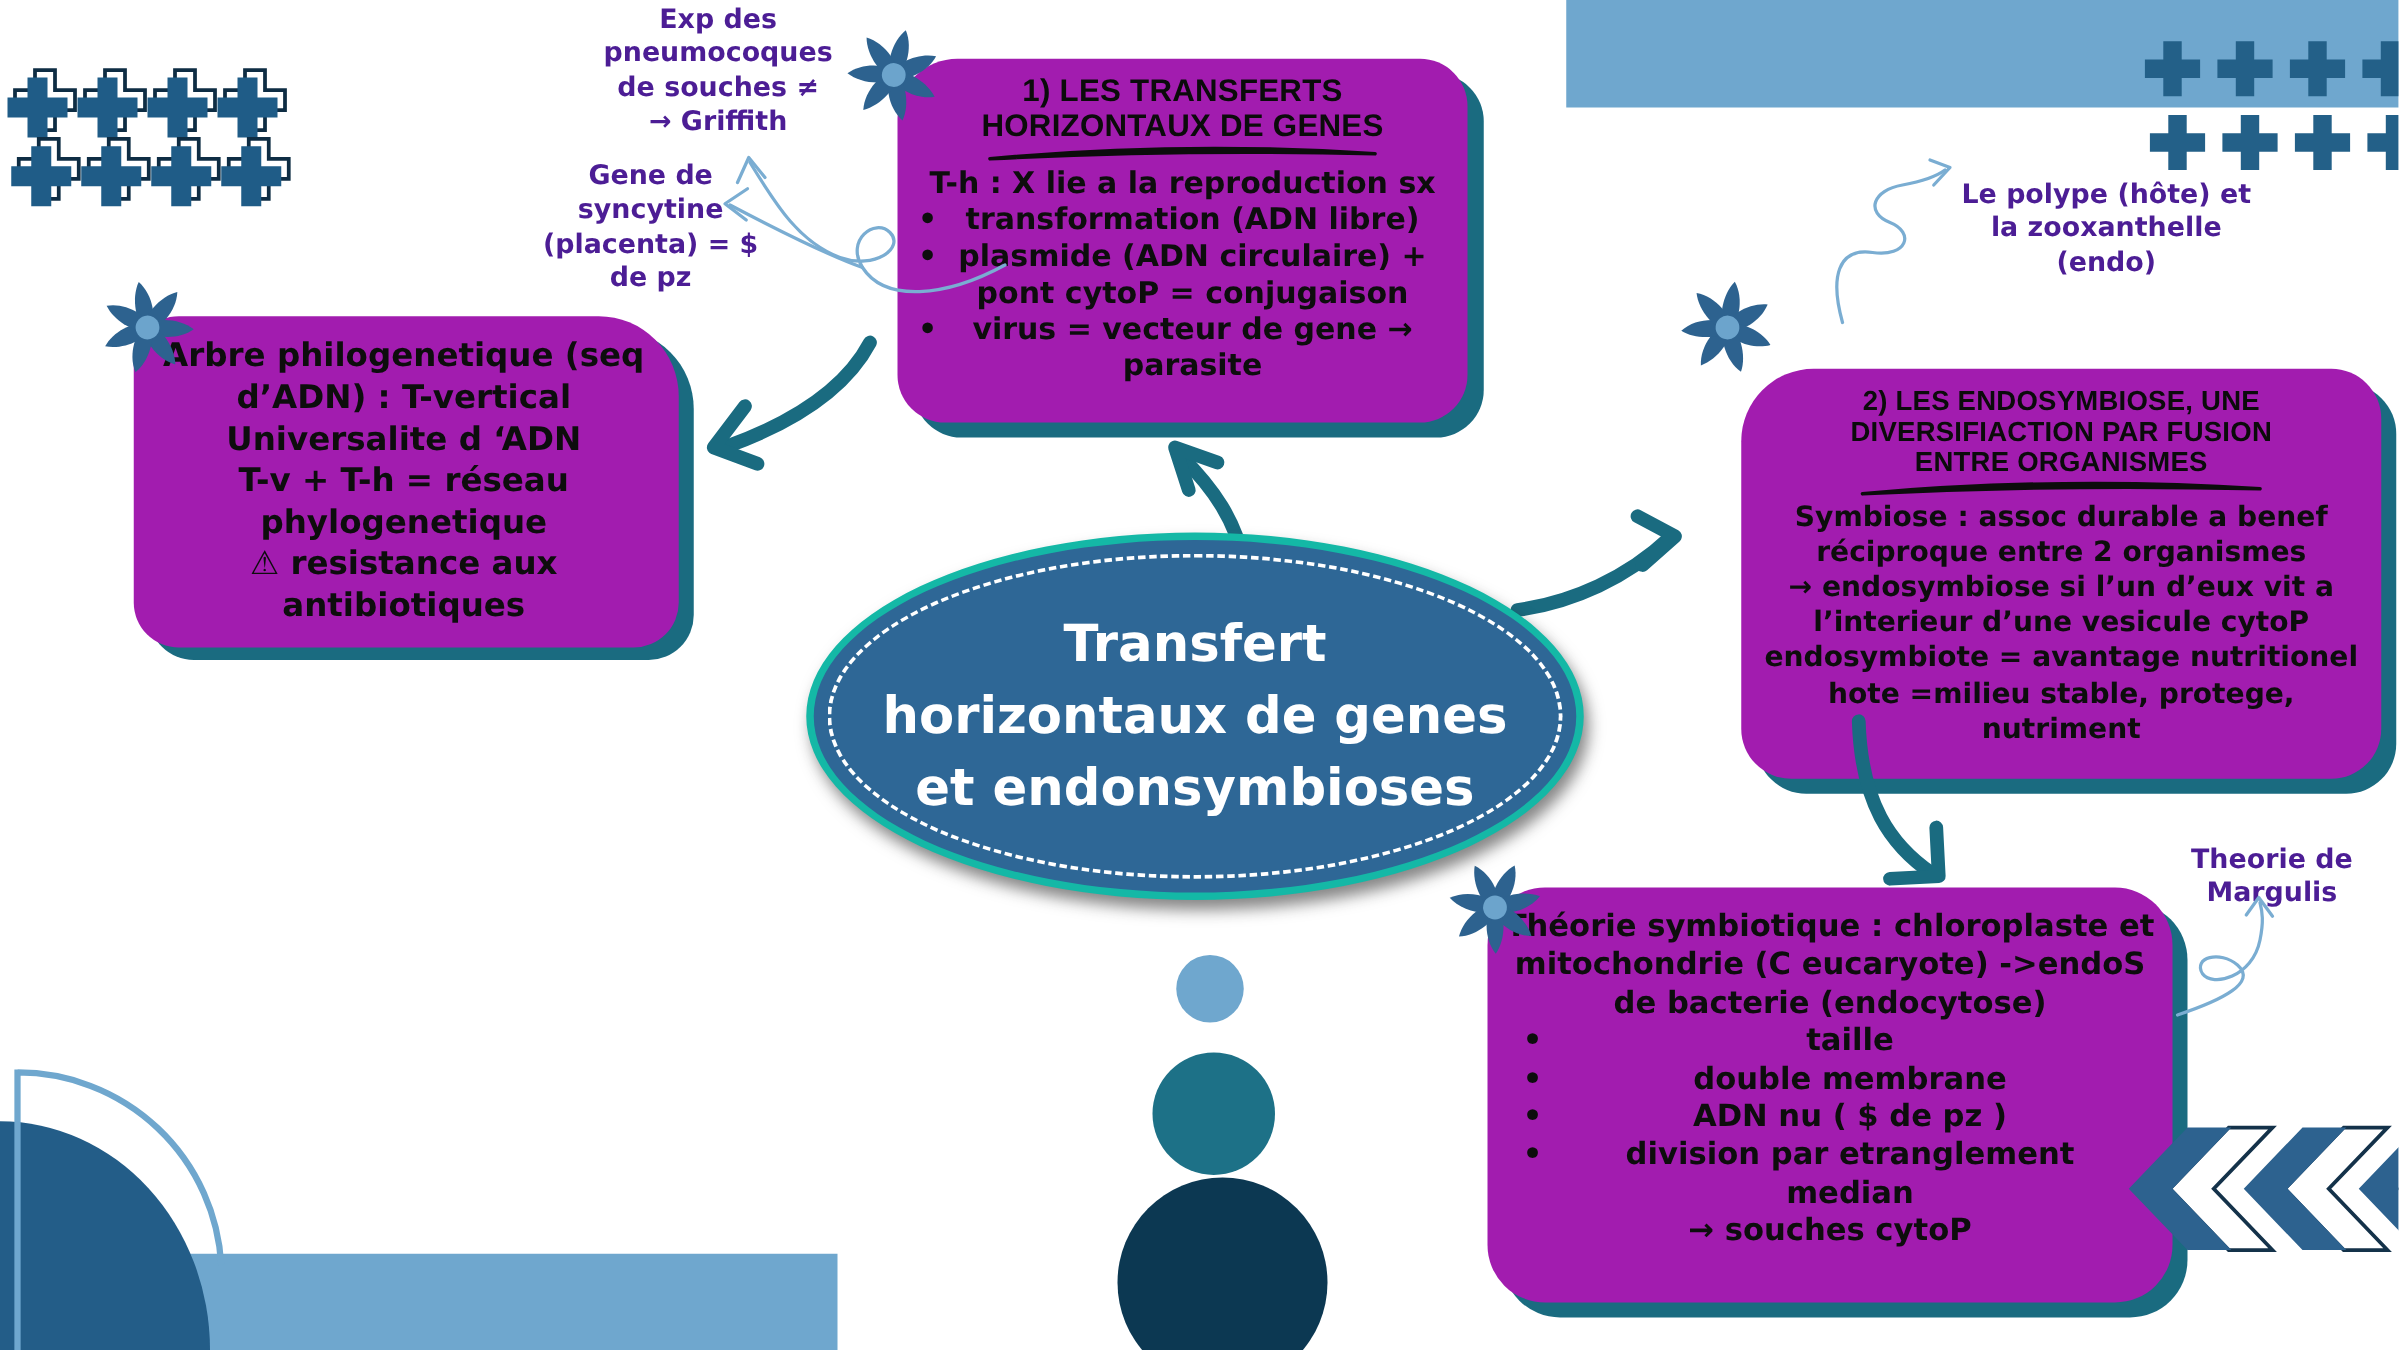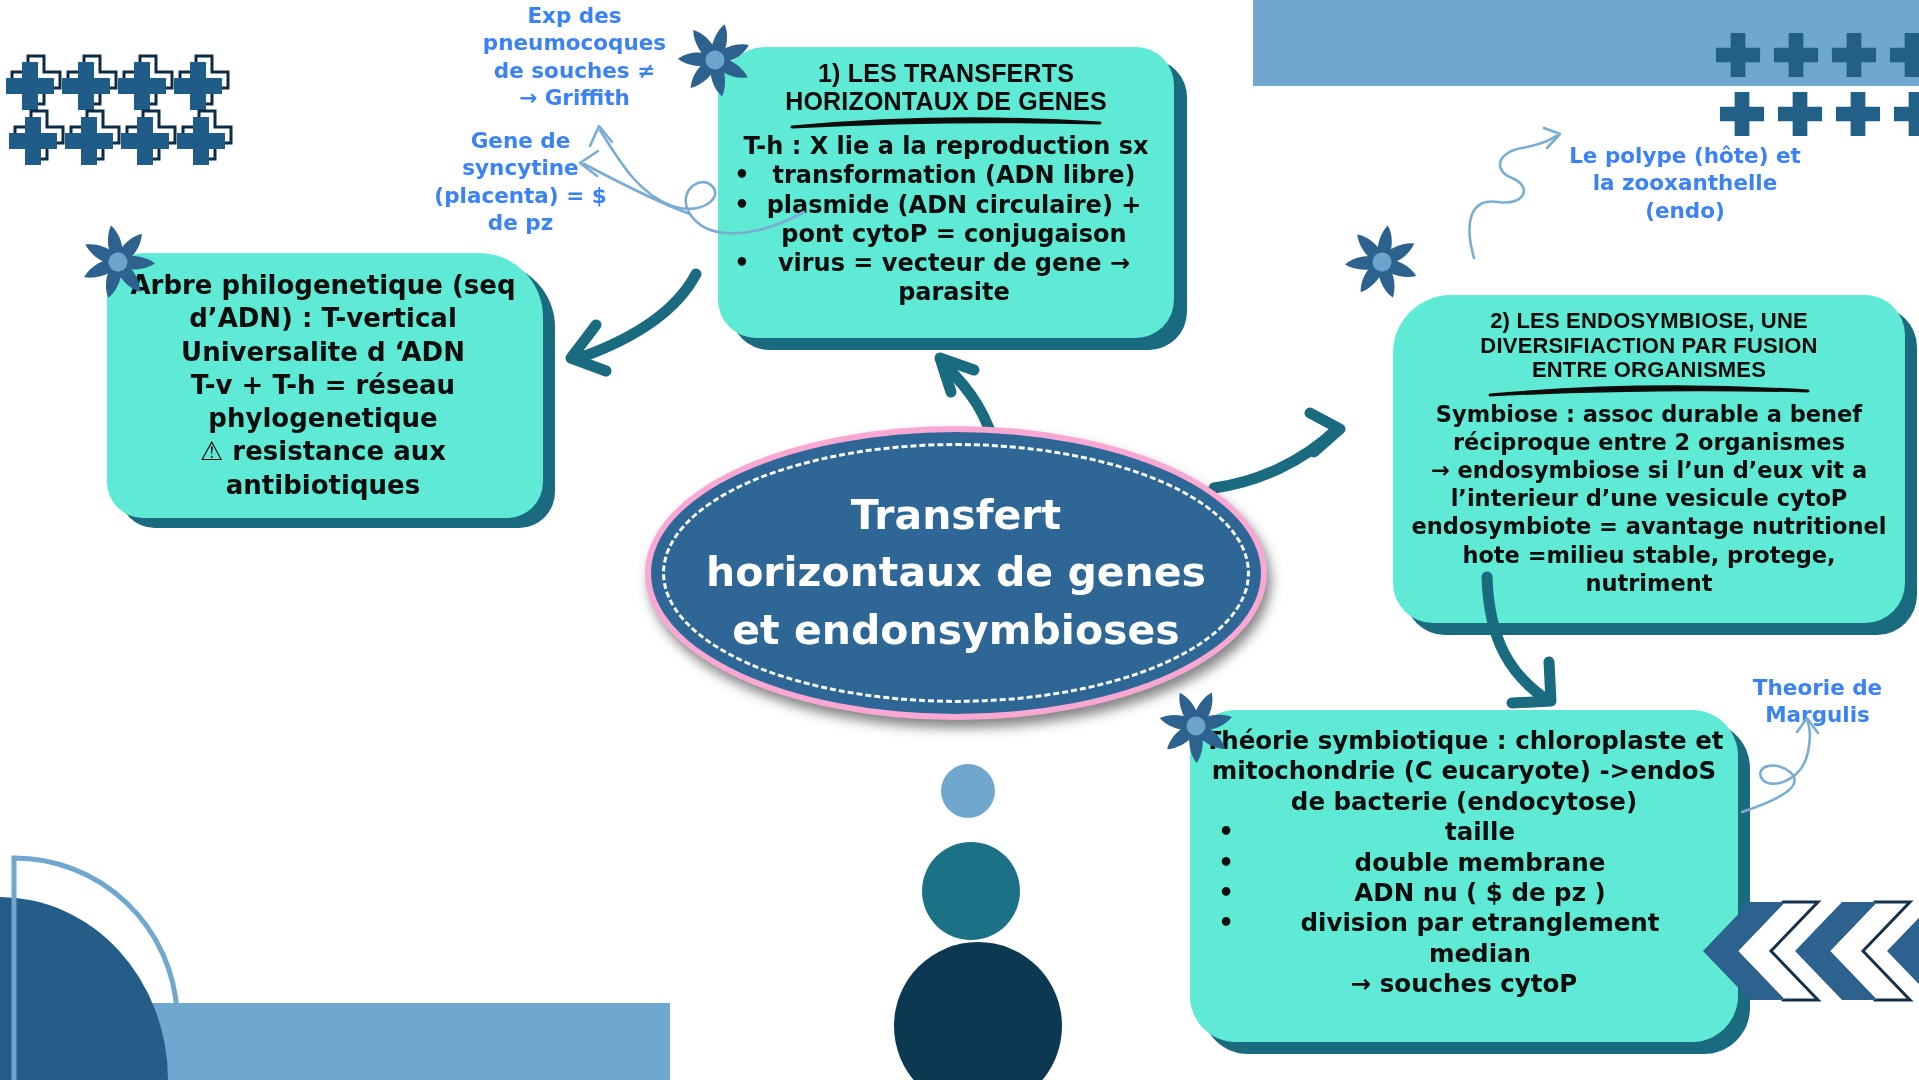--- a/index.html
+++ b/index.html
@@ -3,21 +3,21 @@
 <meta charset="utf-8">
 <style>
   html,body{margin:0;padding:0;background:#fff;}
   .canvas{position:relative;width:1919px;height:1080px;background:#ffffff;overflow:hidden;
           font-family:"DejaVu Sans",sans-serif;}
   .band{position:absolute;background:#6fa7ce;z-index:0;}
   .band-top{left:1253px;top:0;width:666px;height:86px;}
   .band-bottom{left:0;top:1003px;width:670px;height:77px;}
   svg.deco{position:absolute;left:0;top:0;z-index:2;pointer-events:none;}
   
-  .node{position:absolute;background:#5eead4;color:#0d0d0d;z-index:1;}
+  .node{position:absolute;background:#a21caf;color:#0d0d0d;z-index:1;}
   .box1{left:718px;top:47px;width:456px;height:291px;border-radius:48px 38px 38px 38px;
         box-shadow:13px 12px 0 #1a6b80;padding:12px 2px 0 2px;box-sizing:border-box;}
   .boxL{left:107px;top:253px;width:436px;height:265px;border-radius:36px 64px 36px 36px;
         box-shadow:12px 10px 0 #1a6b80;padding:16px 4px 0 0;box-sizing:border-box;}
   .box2{left:1393px;top:250px;width:512px;height:328px;border-radius:58px 40px 40px 40px;
         box-shadow:12px 12px 0 #1a6b80;padding:14px 4px 0 4px;box-sizing:border-box;margin-top:45px;}
   .box3{left:1190px;top:710px;width:548px;height:332px;border-radius:46px;
         box-shadow:12px 12px 0 #1a6b80;padding:16px 6px 0 6px;box-sizing:border-box;}
   .ntitle{font-family:"Liberation Sans",sans-serif;font-weight:bold;text-align:center;
           font-size:25px;line-height:1.12;letter-spacing:.2px;color:#0b0b0b;}
@@ -29,26 +29,26 @@
   .box2 .line{font-size:22.5px;line-height:1.25;}
   .box3 .line{font-size:24.5px;line-height:1.24;}
   .bullet{display:flex;font-weight:bold;line-height:1.22;}
   .box1 .bullet{font-size:24px;}
   .box3 .bullet{font-size:24.5px;line-height:1.24;}
   .bullet .dot{flex:0 0 44px;text-align:center;}
   .box3 .bullet .dot{flex:0 0 60px;}
   .bullet .bt{flex:1;text-align:center;margin-right:28px;}
   
   .ellipse{position:absolute;left:645px;top:426px;width:622px;height:294px;border-radius:50%;
-           background:#2e6796;border:6px solid #f9a8d4;box-shadow:4px 8px 12px rgba(35,35,35,.55);
+           background:#2e6796;border:6px solid #14b8a6;box-shadow:4px 8px 12px rgba(35,35,35,.55);
            z-index:3;display:flex;align-items:center;justify-content:center;box-sizing:border-box;}
   .einner{position:absolute;inset:11px;border:3.5px dashed #ffffff;border-radius:50%;}
   .etext{position:relative;color:#fff;font-weight:bold;font-size:41px;line-height:1.4;text-align:center;}
   
-  .anno{position:absolute;color:#3b82f6;font-weight:bold;text-align:center;font-size:21.5px;
+  .anno{position:absolute;color:#4c1d95;font-weight:bold;text-align:center;font-size:21.5px;
         line-height:1.27;z-index:2;}
   .anno-griffith{left:452px;top:2px;width:245px;}
   .anno-syncytine{left:398px;top:127px;width:245px;}
   .anno-polype{left:1555px;top:142px;width:260px;}
   .anno-margulis{left:1730px;top:658px;width:175px;margin-top:16px;}
 </style>
 </head>
 <body>
 
 <div class="canvas">

